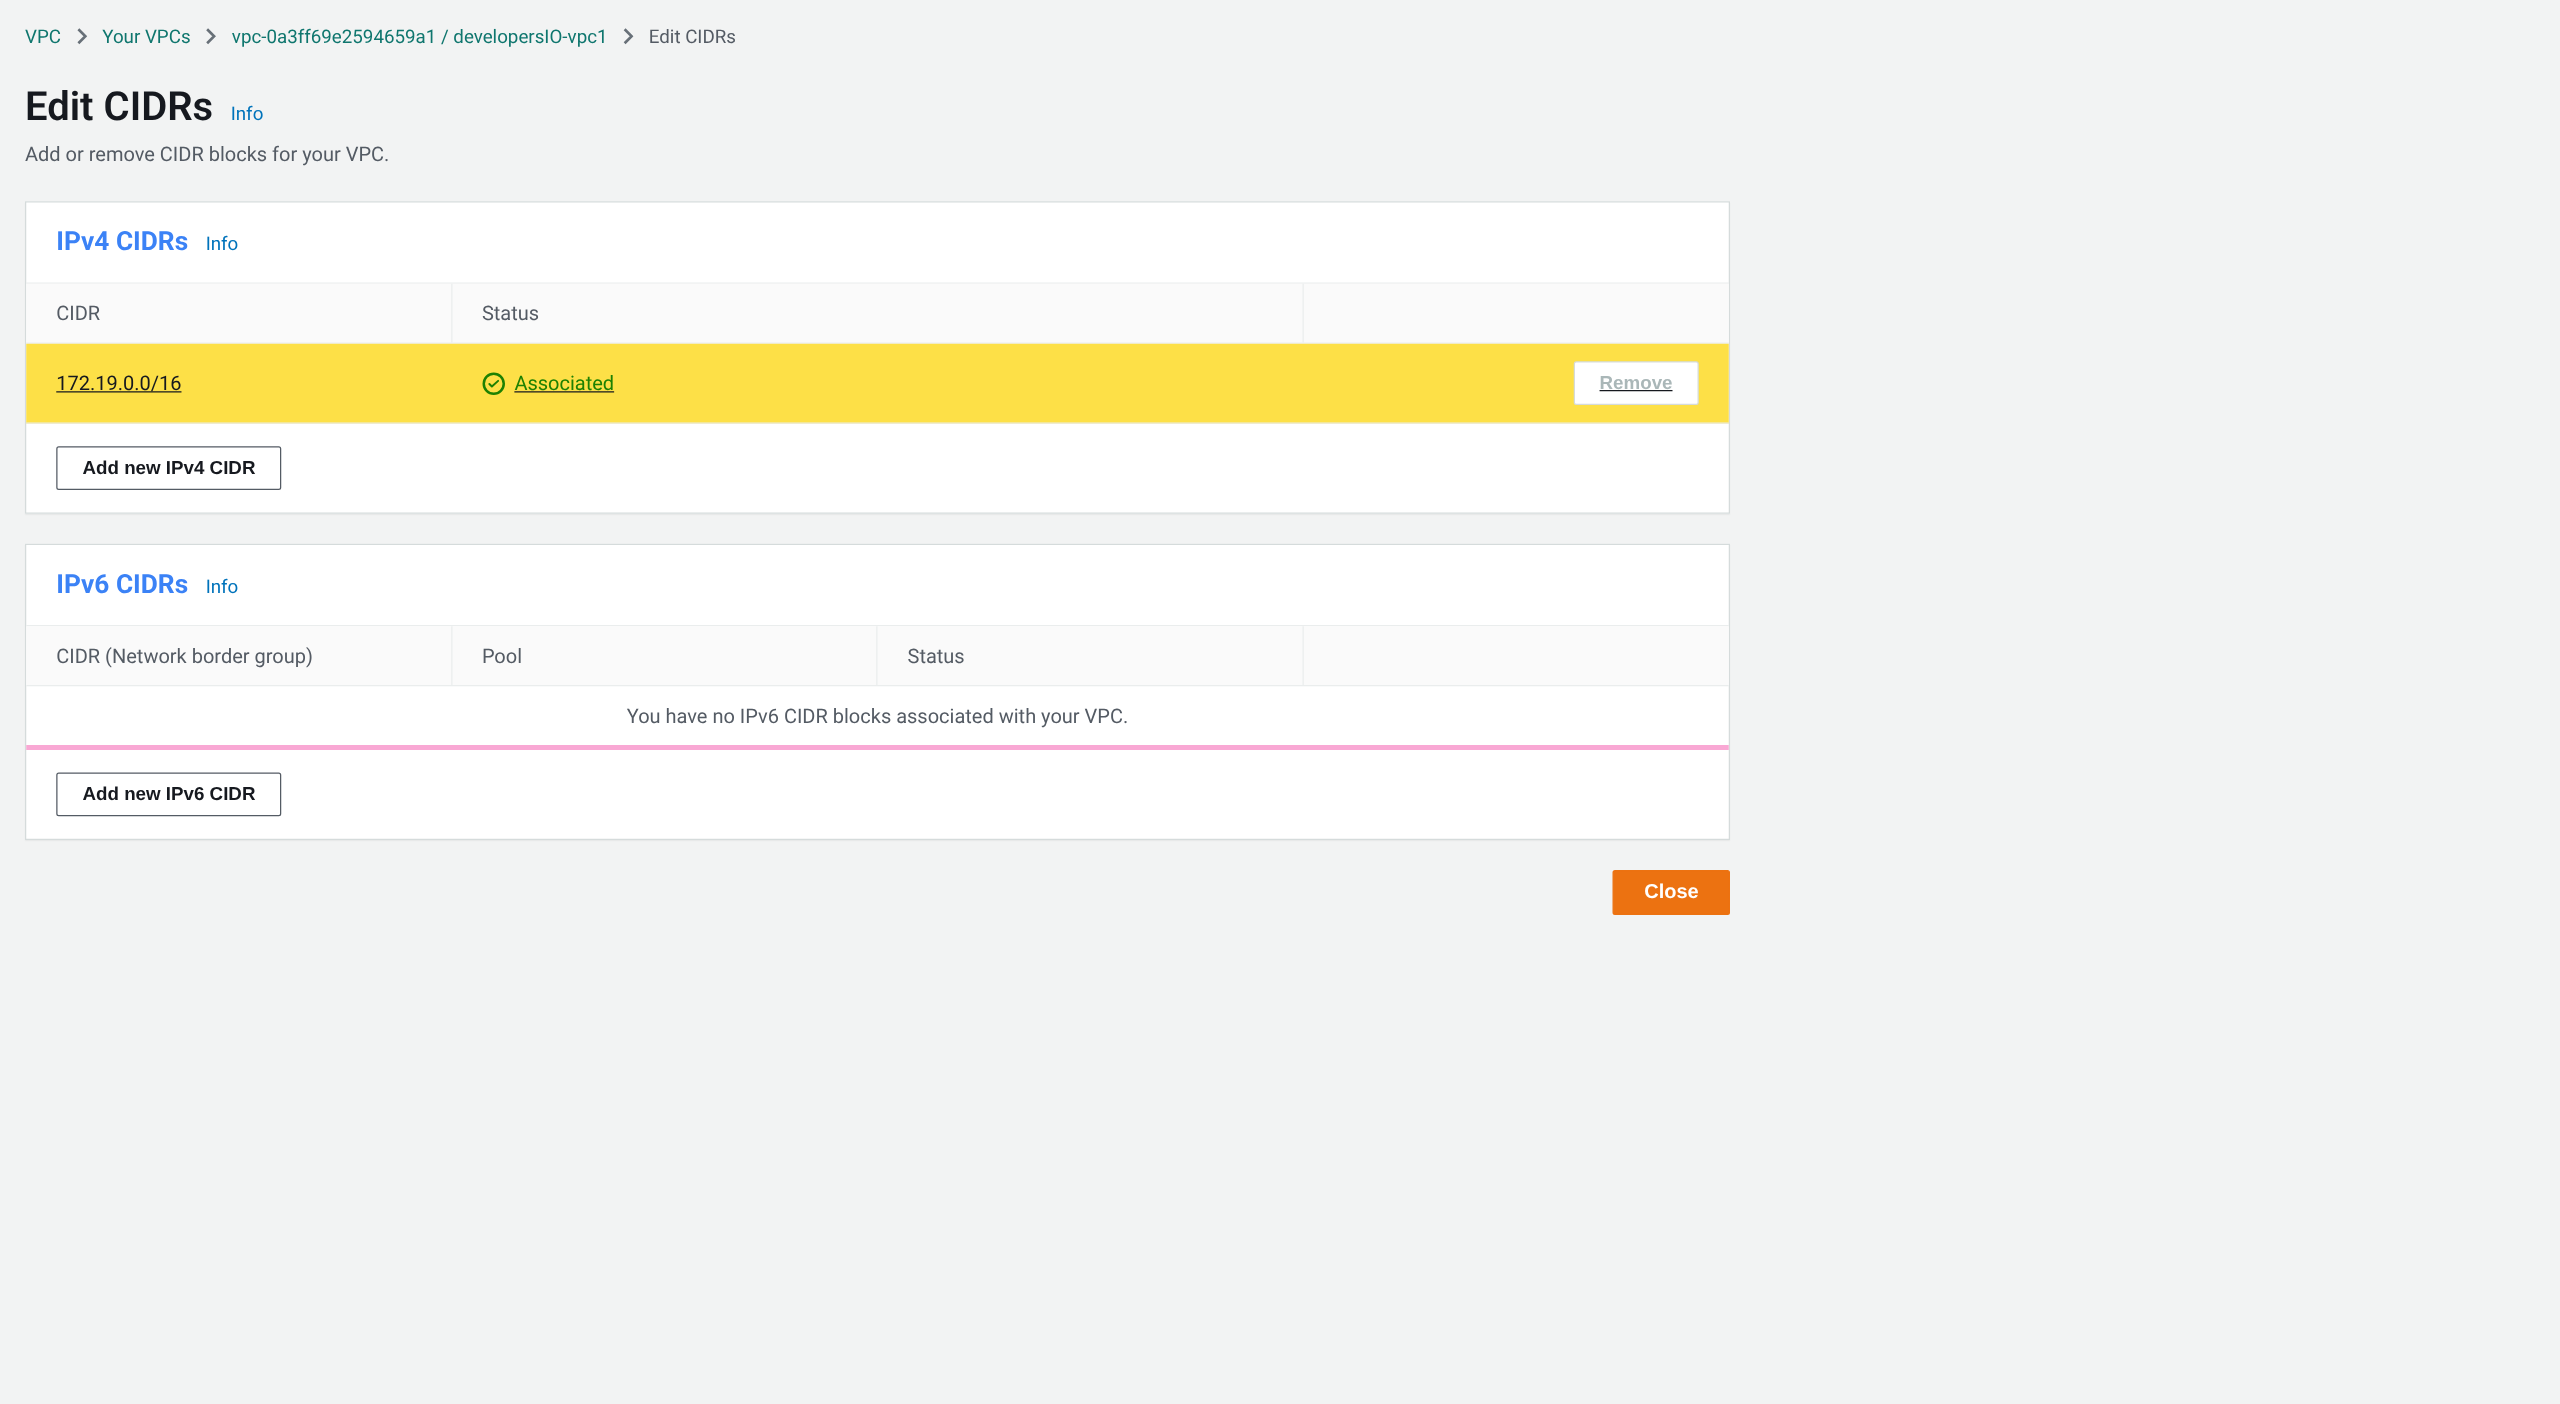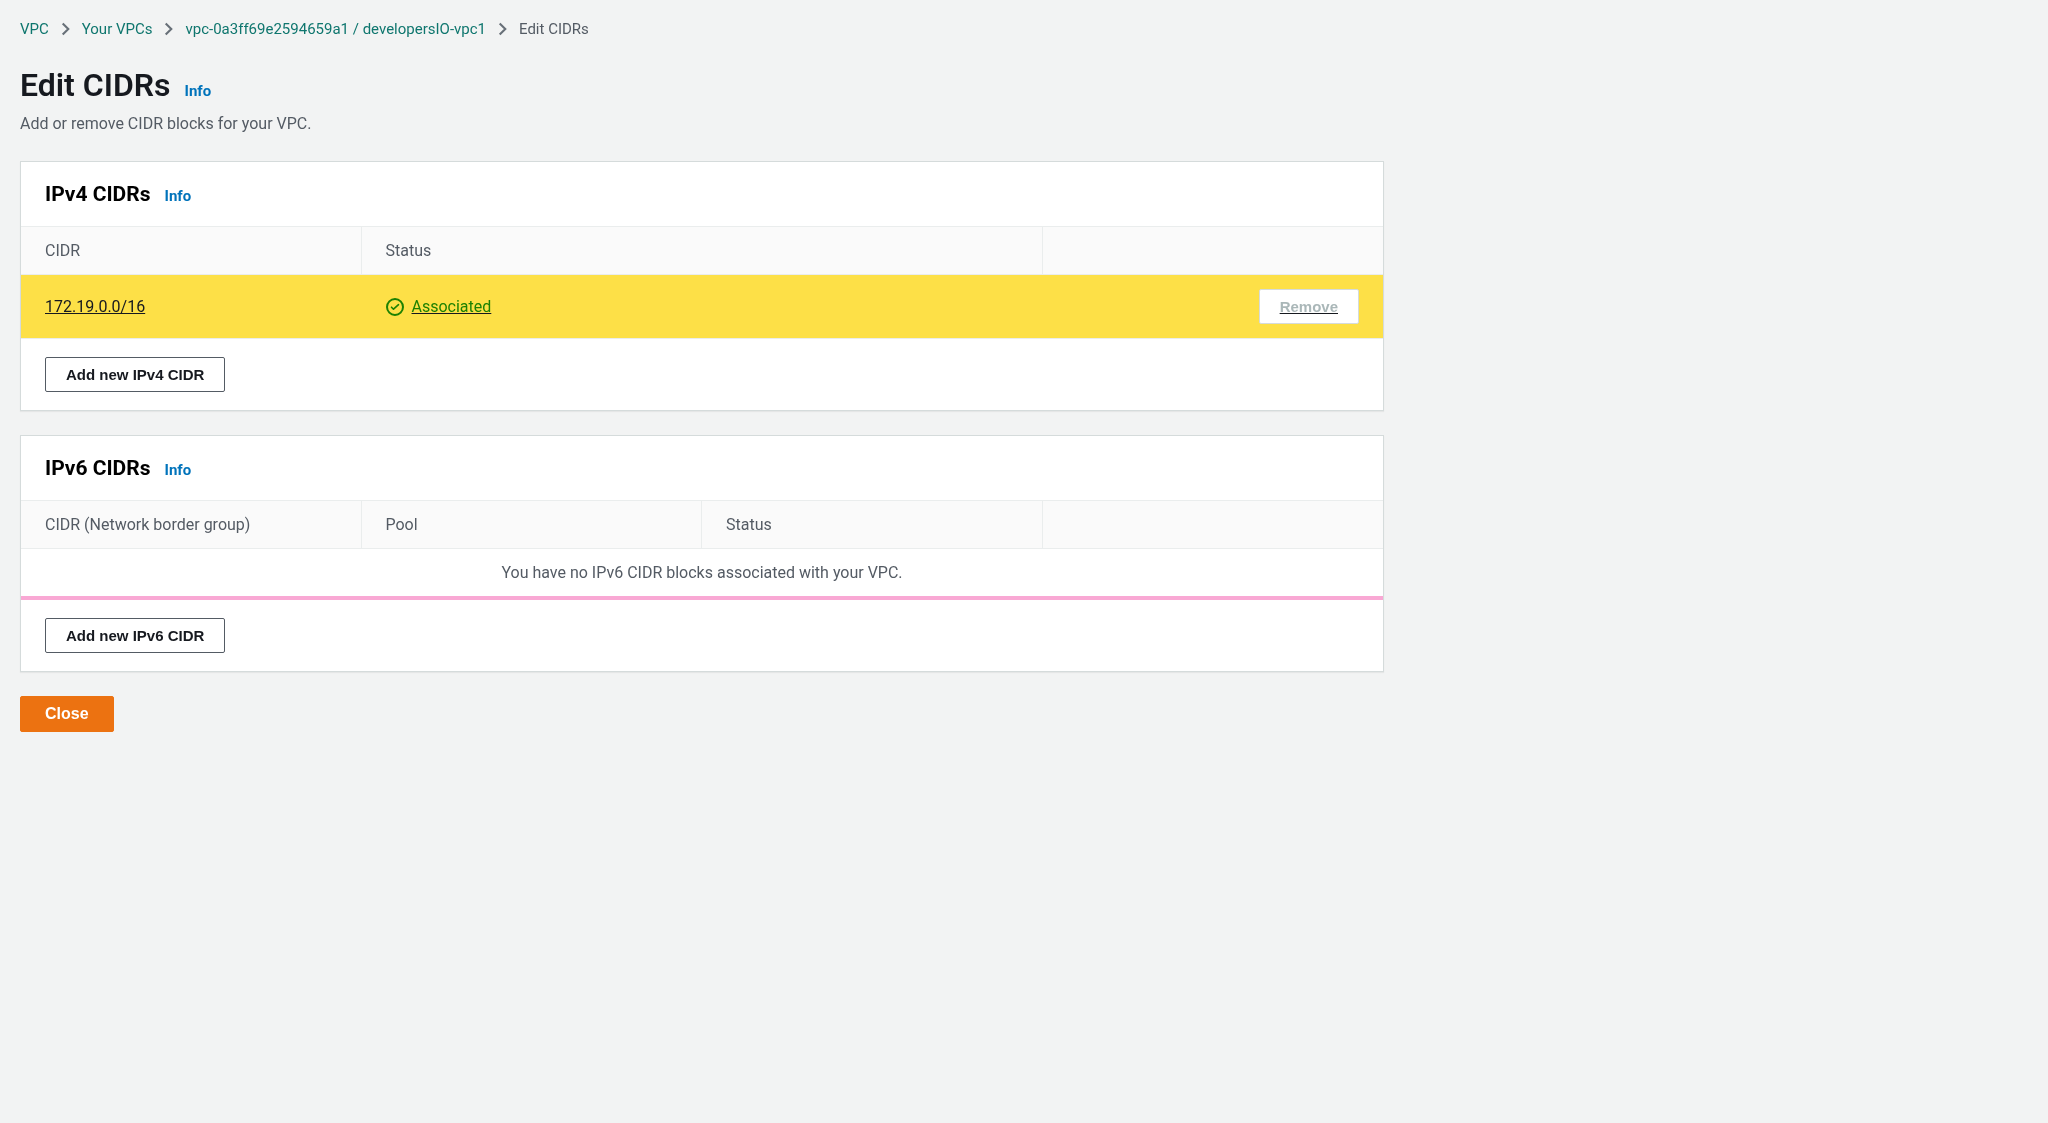--- a/index.html
+++ b/index.html
@@ -40,21 +40,21 @@
       margin-bottom: 10px;
     }
     .page-title {
       font-size: 32px;
       font-weight: 600;
       color: #16191f;
     }
     .info-link {
       color: #0073bb;
       font-size: 15px;
-      font-weight: 700;
+      font-weight: 400;
       text-decoration: none;
       cursor: pointer;
     }
     .page-desc {
       color: #545b64;
       font-size: 16px;
       margin-bottom: 28px;
     }
     .panel {
       background: #fff;
@@ -65,21 +65,21 @@
     .panel-header {
       padding: 20px 24px;
       display: flex;
       align-items: baseline;
       gap: 14px;
       border-bottom: 1px solid #eaeded;
     }
     .panel-title {
       font-size: 21px;
       font-weight: 700;
-      color: #000000;
+      color: #3b82f6;
     }
     .col-header-row {
       display: flex;
       background: #fafafa;
       border-bottom: 1px solid #eaeded;
     }
     .col-header {
       padding: 14px 24px;
       font-weight: 400;
       color: #545b64;
@@ -149,21 +149,21 @@
     }
     .empty-row {
       padding: 14px 24px;
       text-align: center;
       color: #545b64;
       font-size: 16px;
       border-bottom: 4px solid #f9a8d4;
     }
     .page-actions {
       display: flex;
-      justify-content: flex-start;
+      justify-content: flex-end;
       margin-top: 8px;
       max-width: 1364px;
     }
     .btn-primary {
       background: #ec7211;
       border: 1px solid #ec7211;
       color: #fff;
       padding: 8px 24px;
       font-size: 16px;
       font-weight: 700;

